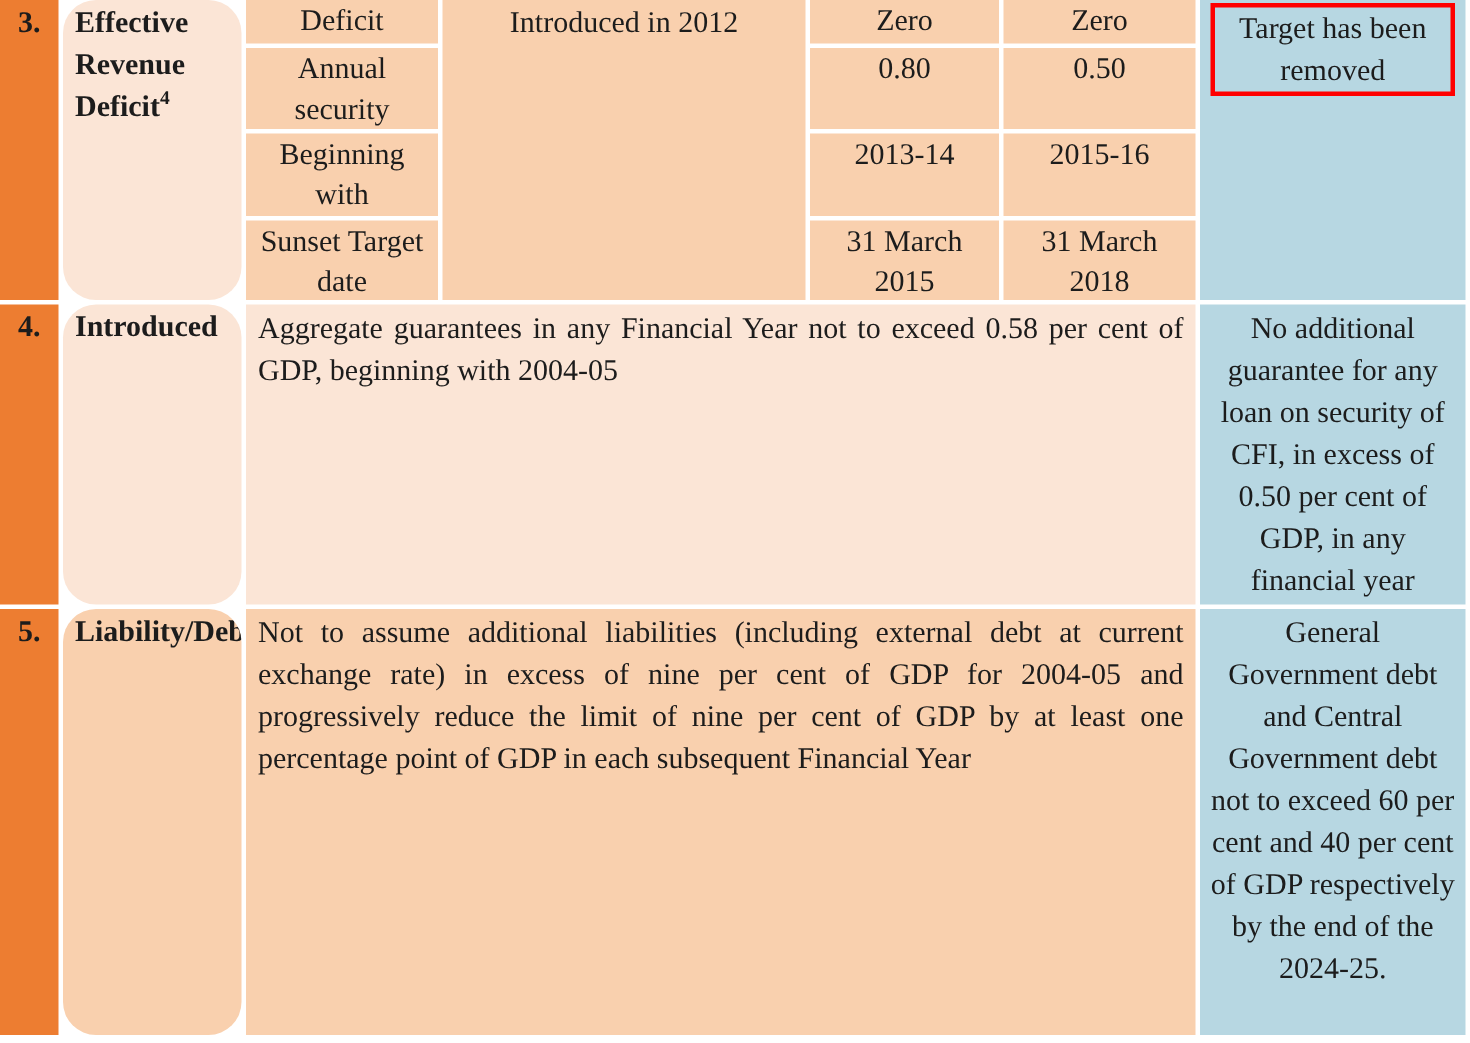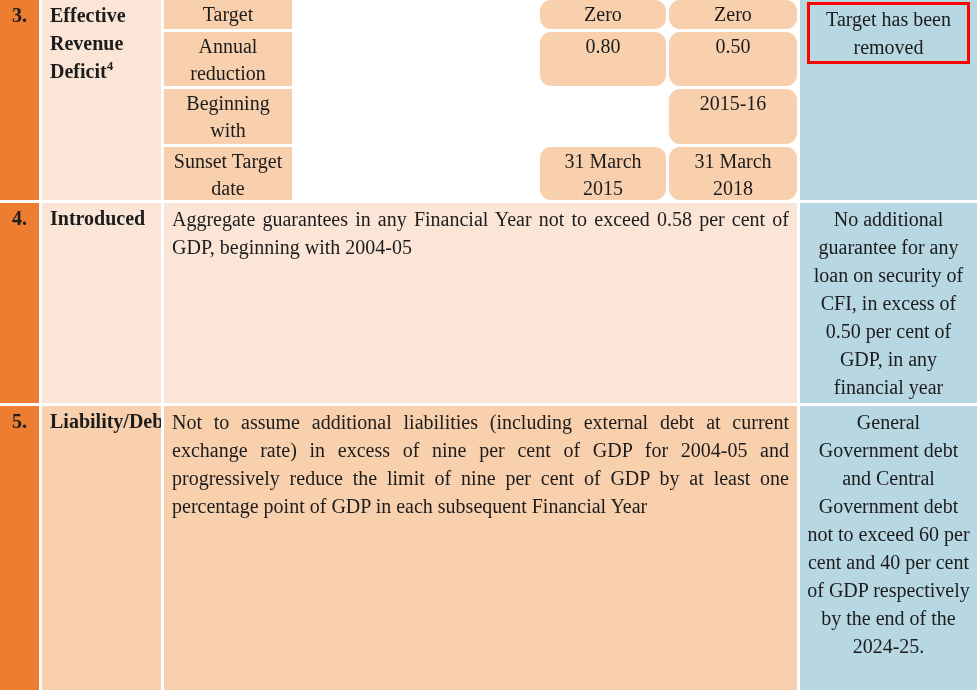--- a/index.html
+++ b/index.html
@@ -14,51 +14,53 @@
   }
   .tbl{
     display:grid;
     grid-template-columns:39px 119px 128px 242px 126px 128px 177px;
     grid-template-rows:29px 54px 55px 53px 200px 284px;
     gap:3px;
     width:977px;height:690px;background:#fff;
   }
   .cell{overflow:hidden;font-size:20px;line-height:28px;padding:1px 6px;}
   .num{background:var(--orange);font-weight:bold;text-align:center;padding:1px 2px;}
-  .name{background:var(--peach-light);font-weight:bold;text-align:left;padding:1px 4px 1px 8px;}
+  .name{background:var(--peach-light);font-weight:bold;text-align:left;padding:1px 4px 1px 8px;border-radius:22px;}
   .name.dark{background:var(--peach);}
   .sub{background:var(--peach);text-align:center;line-height:27px;padding:1px 9px;}
-  .val{background:var(--peach);text-align:center;line-height:27px;border-radius:11px;}
+  .val{background:var(--peach);text-align:center;line-height:27px;}
   .intro{background:var(--peach);text-align:center;}
   .note{background:var(--blue);text-align:center;padding:2px 7px;}
   .wide{text-align:justify;padding:2px 8px;}
   .wide.light{background:var(--peach-light);}
   .wide.dark{background:var(--peach);}
   .redbox{display:inline-block;border:3px solid var(--red);padding:0 4px;margin-top:0;}
   .i{}
   sup{font-size:13px;line-height:0;}
 </style>
 </head>
 <body>
 
 <div class="page">
   <div class="tbl">
 
     <div class="cell num" style="grid-area:1/1/5/2">3.</div>
 
     <div class="cell name" style="grid-area:1/2/5/3"><span>Effective Revenue Deficit</span><sup>4</sup></div>
 
-    <div class="cell sub" style="grid-area:1/3/2/4">Target</div>
-    <div class="cell sub" style="grid-area:2/3/3/4">Annual reduction</div>
+    <div class="cell sub" style="grid-area:1/3/2/4">Deficit</div>
+    <div class="cell sub" style="grid-area:2/3/3/4">Annual security</div>
     <div class="cell sub" style="grid-area:4/3/5/4">Sunset Target date</div>
     <div class="cell sub" style="grid-area:3/3/4/4">Beginning with</div>
 
+    <div class="cell intro" style="grid-area:1/4/5/5">Introduced in 2012</div>
 
     <div class="cell val" style="grid-area:1/5/2/6">Zero</div>
     <div class="cell val" style="grid-area:2/5/3/6">0.80</div>
+    <div class="cell val" style="grid-area:3/5/4/6">2013-14</div>
     <div class="cell val" style="grid-area:4/5/5/6">31 March 2015</div>
 
     <div class="cell val" style="grid-area:1/6/2/7">Zero</div>
     <div class="cell val" style="grid-area:2/6/3/7">0.50</div>
     <div class="cell val" style="grid-area:3/6/4/7">2015-16</div>
     <div class="cell val" style="grid-area:4/6/5/7">31 March 2018</div>
 
     <div class="cell note" style="grid-area:1/7/5/8">
       <span class="redbox">Target has been removed</span>
     </div>

